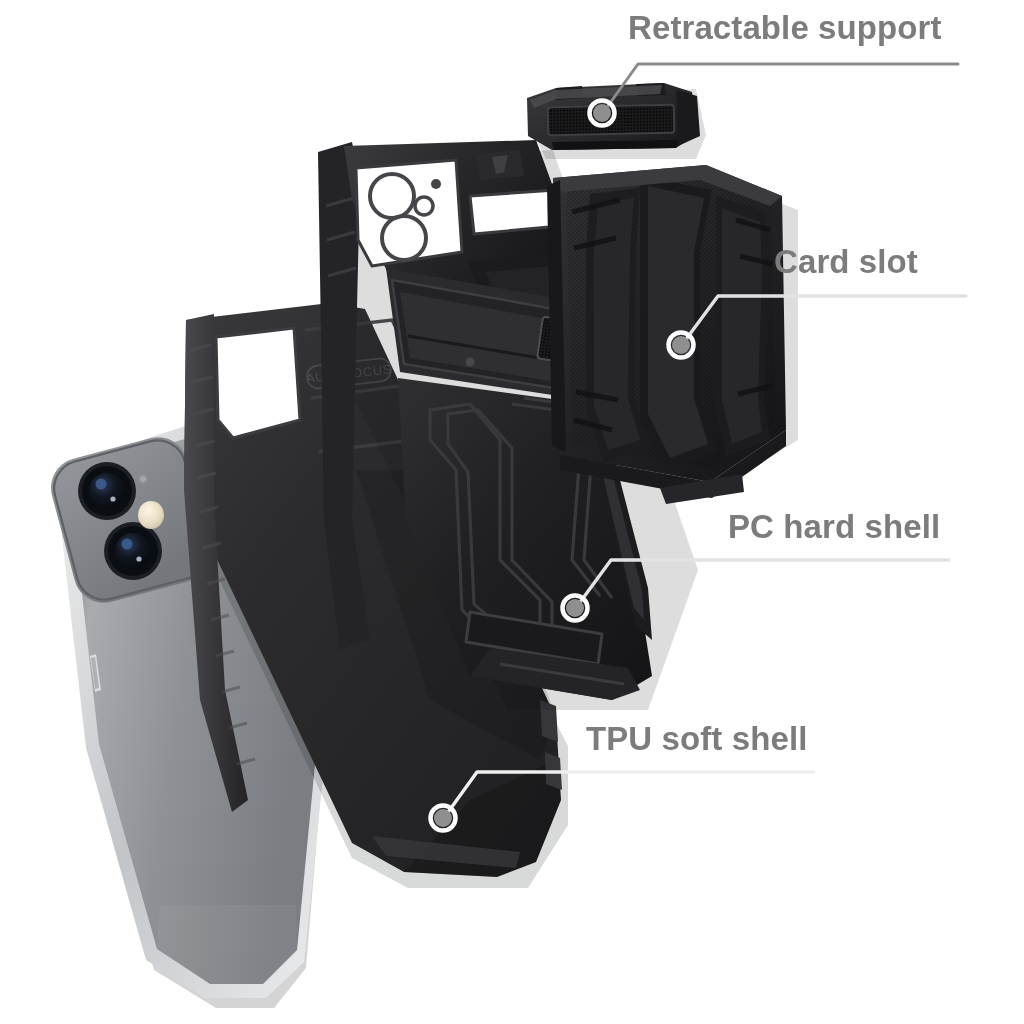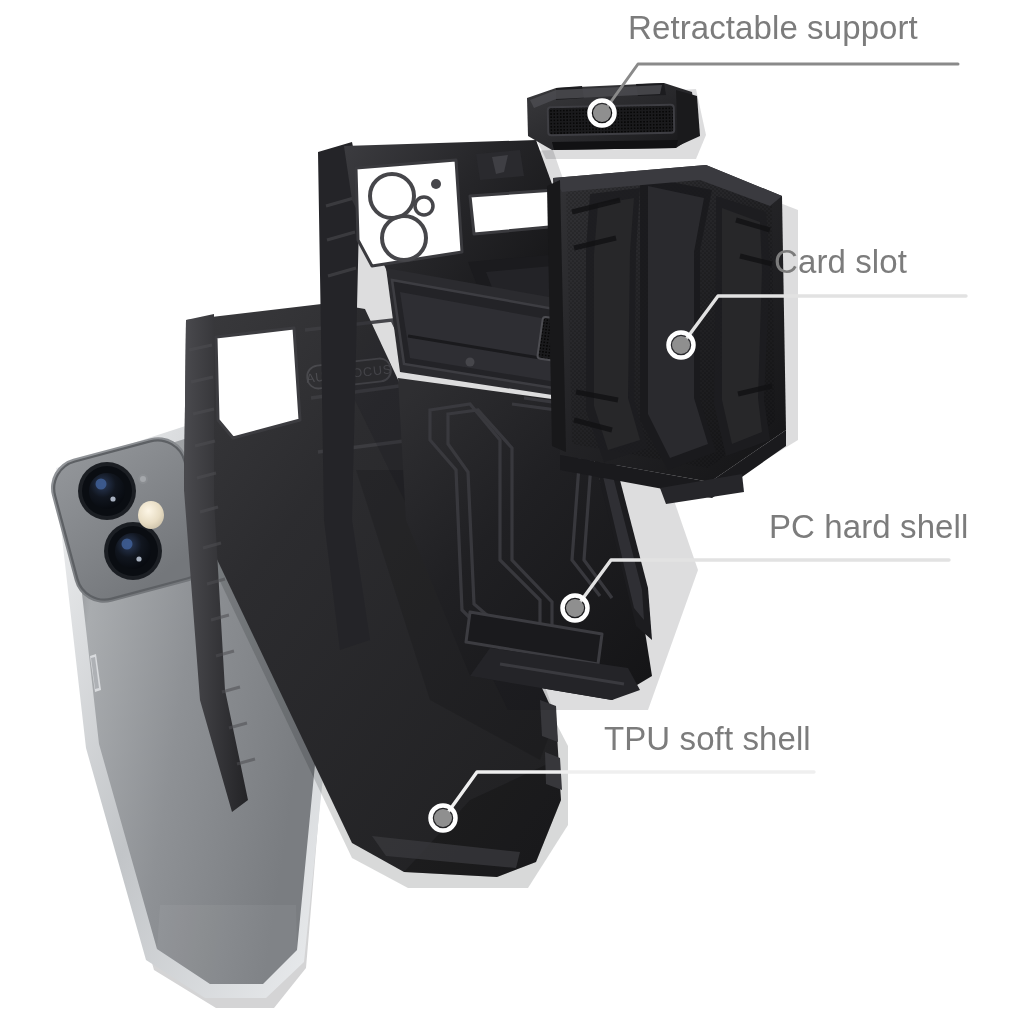--- a/index.html
+++ b/index.html
@@ -9,29 +9,29 @@
     font-family:"Liberation Sans", sans-serif;
     overflow:hidden;
     position:relative;
   }
   #stage{position:absolute;inset:0;width:1024px;height:1024px;}
   svg.layer{position:absolute;top:0;left:0;width:1024px;height:1024px;}
   .lbl{
     position:absolute;
     color:#7c7c7c;
     font-size:33px;
-    font-weight:400;
+    font-weight:700;
     letter-spacing:.1px;
     white-space:nowrap;
     font-family:"Liberation Sans", sans-serif;
   }
   #lbl-retract{left:628px;top:9px;}
   #lbl-card{left:766px;top:243px;margin-left:8px;}
-  #lbl-pc{left:728px;top:508px;margin-left:41px;}
-  #lbl-tpu{left:604px;top:720px;}
+  #lbl-pc{left:728px;top:508px;}
+  #lbl-tpu{left:586px;top:720px;}
 </style>
 </head>
 <body>
 
 <div id="stage">
 
   <svg class="layer" viewBox="0 0 1024 1024">
     <defs>
       <linearGradient id="phoneBody" x1="0" y1="0" x2="1" y2="0.35">
         <stop offset="0" stop-color="#6f7276"></stop>

